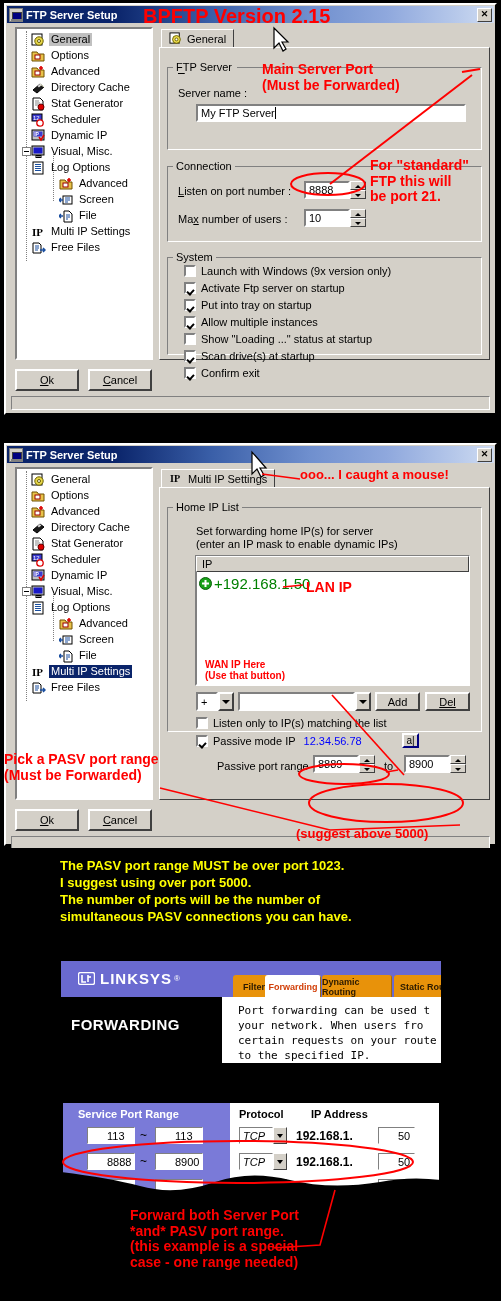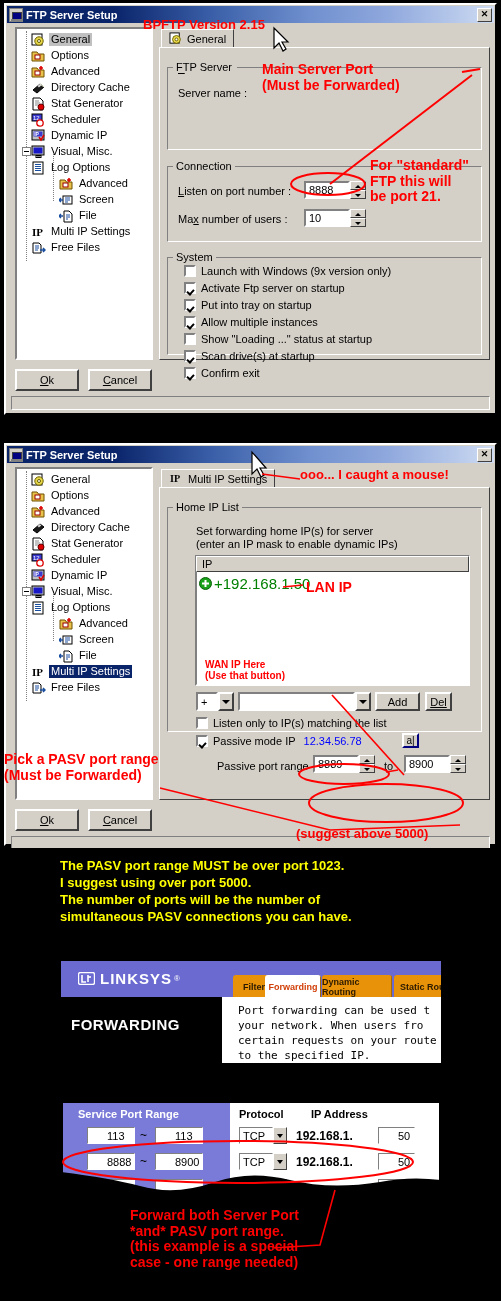--- a/index.html
+++ b/index.html
@@ -208,21 +208,21 @@
   .th{position:absolute;color:#fff;font-weight:bold;font-size:11px;white-space:nowrap;}
   .th.dk{color:#000;}
   .cell{
     position:absolute;background:#fff;border:1px solid;
     border-color:#808080 #fff #fff #808080;
     font-size:11px;display:flex;align-items:center;padding-left:19px;
     font-family:"Liberation Sans",sans-serif;
   }
   .tilde{position:absolute;font-size:12px;}
   .ipfix{position:absolute;font-weight:bold;font-size:12px;white-space:nowrap;}
-  .proto{position:absolute;display:flex;height:17px;}
+  .proto{position:absolute;display:flex;height:17px;font-style:italic;}
   .proto .pf{flex:1;background:#fff;border:1px solid;border-color:#808080 #fff #fff #808080;display:flex;align-items:center;padding-left:3px;font-size:11px;}
   .proto .pb{width:14px;flex:none;background:#d4d0c8;border:1px solid;border-color:#fff #404040 #404040 #fff;position:relative;}
   .proto .pb:after{content:"";position:absolute;left:50%;top:50%;margin-left:-3px;margin-top:-2px;border-left:3px solid transparent;border-right:3px solid transparent;border-top:4px solid #000;}
   .mask{position:absolute;background:#000;}
 </style>
 </head>
 <body>
 
 <div class="win" style="left:4px;top:3px;width:493px;height:412px;">
 
@@ -363,20 +363,24 @@
   </div>
   <div class="tabbody" style="left:153px;top:42px;width:331px;height:313px;"></div>
 
   <div class="groupbox" style="left:161px;top:62px;width:315px;height:83px;">
     <span class="gb-label"><span class="u">F</span><span>TP Server</span></span>
   </div>
   <div style="position:absolute;left:167px;top:56px;background:#d4d0c8;padding:0 3px;font-size:11px;">
     <span>FTP Server</span>
   </div>
   <div style="position:absolute;left:172px;top:82px;font-size:11px;">Server name :</div>
+  <div class="sunken2" style="position:absolute;left:190px;top:99px;width:270px;height:18px;display:flex;align-items:center;padding-left:3px;font-size:11px;">
+    <span>My FTP Server</span>
+      <span style="border-left:1px solid #000;height:12px;"></span>
+  </div>
 
   <div class="groupbox" style="left:161px;top:161px;width:315px;height:76px;"></div>
   <div style="position:absolute;left:167px;top:155px;background:#d4d0c8;padding:0 3px;font-size:11px;">
     <span>Connection</span>
   </div>
   <div style="position:absolute;left:172px;top:180px;font-size:11px;"><span class="u">L</span><span>isten on port number :</span></div>
   <div class="spin" style="left:298px;top:176px;width:62px;">
     <span class="fld">8888</span>
     <span class="arrows">
         <div class="up"></div>
@@ -428,21 +432,21 @@
   <div class="btn" style="position:absolute;left:9px;top:364px;width:64px;height:22px;">
     <span><span class="u">O</span>k</span>
   </div>
   <div class="btn" style="position:absolute;left:82px;top:364px;width:64px;height:22px;">
     <span><span class="u">C</span>ancel</span>
   </div>
 
   <div class="sunken" style="position:absolute;left:5px;top:391px;width:479px;height:14px;background:#d4d0c8;"></div>
 </div>
 
-<div class="anno" style="left:143px;top:18px;font-size:13px;">BPFTP Version 2.15</div>
+<div class="anno" style="left:143px;top:5px;font-size:20px;">BPFTP Version 2.15</div>
 
 <div class="anno" style="left:262px;top:62px;font-size:14px;">Main Server Port
 (Must be Forwarded)</div>
 <div class="anno" style="left:370px;top:158px;font-size:14px;">For "standard"
 FTP this will
 be port 21.</div>
 
 <svg class="overlay" width="501" height="420">
   <ellipse cx="328" cy="184" rx="37" ry="11" fill="none" stroke="#ff0000" stroke-width="2"></ellipse>
   <path d="M472 75 L330 184" fill="none" stroke="#ff0000" stroke-width="2"></path>
@@ -614,21 +618,21 @@
     <span class="cf">+</span>
     <span class="cbtn"></span>
   </div>
   <div class="combo" style="left:232px;top:247px;width:133px;">
     <span class="cf"></span>
     <span class="cbtn"></span>
   </div>
   <div class="btn" style="position:absolute;left:369px;top:247px;width:45px;height:19px;">
     <span>Add</span>
   </div>
-  <div class="btn" style="position:absolute;left:419px;top:247px;width:27px;height:19px;text-decoration:underline;">
+  <div class="btn" style="position:absolute;left:419px;top:247px;width:45px;height:19px;text-decoration:underline;">
     <span>Del</span>
   </div>
 
   <div class="cb-row" style="left:190px;top:272px;">
     <span class="cbox"></span>
     <span>Listen only to IP(s) matching the list</span>
   </div>
   <div class="cb-row" style="left:190px;top:290px;">
     <span class="cbox on"></span>
     <span>Passive mode IP</span>

